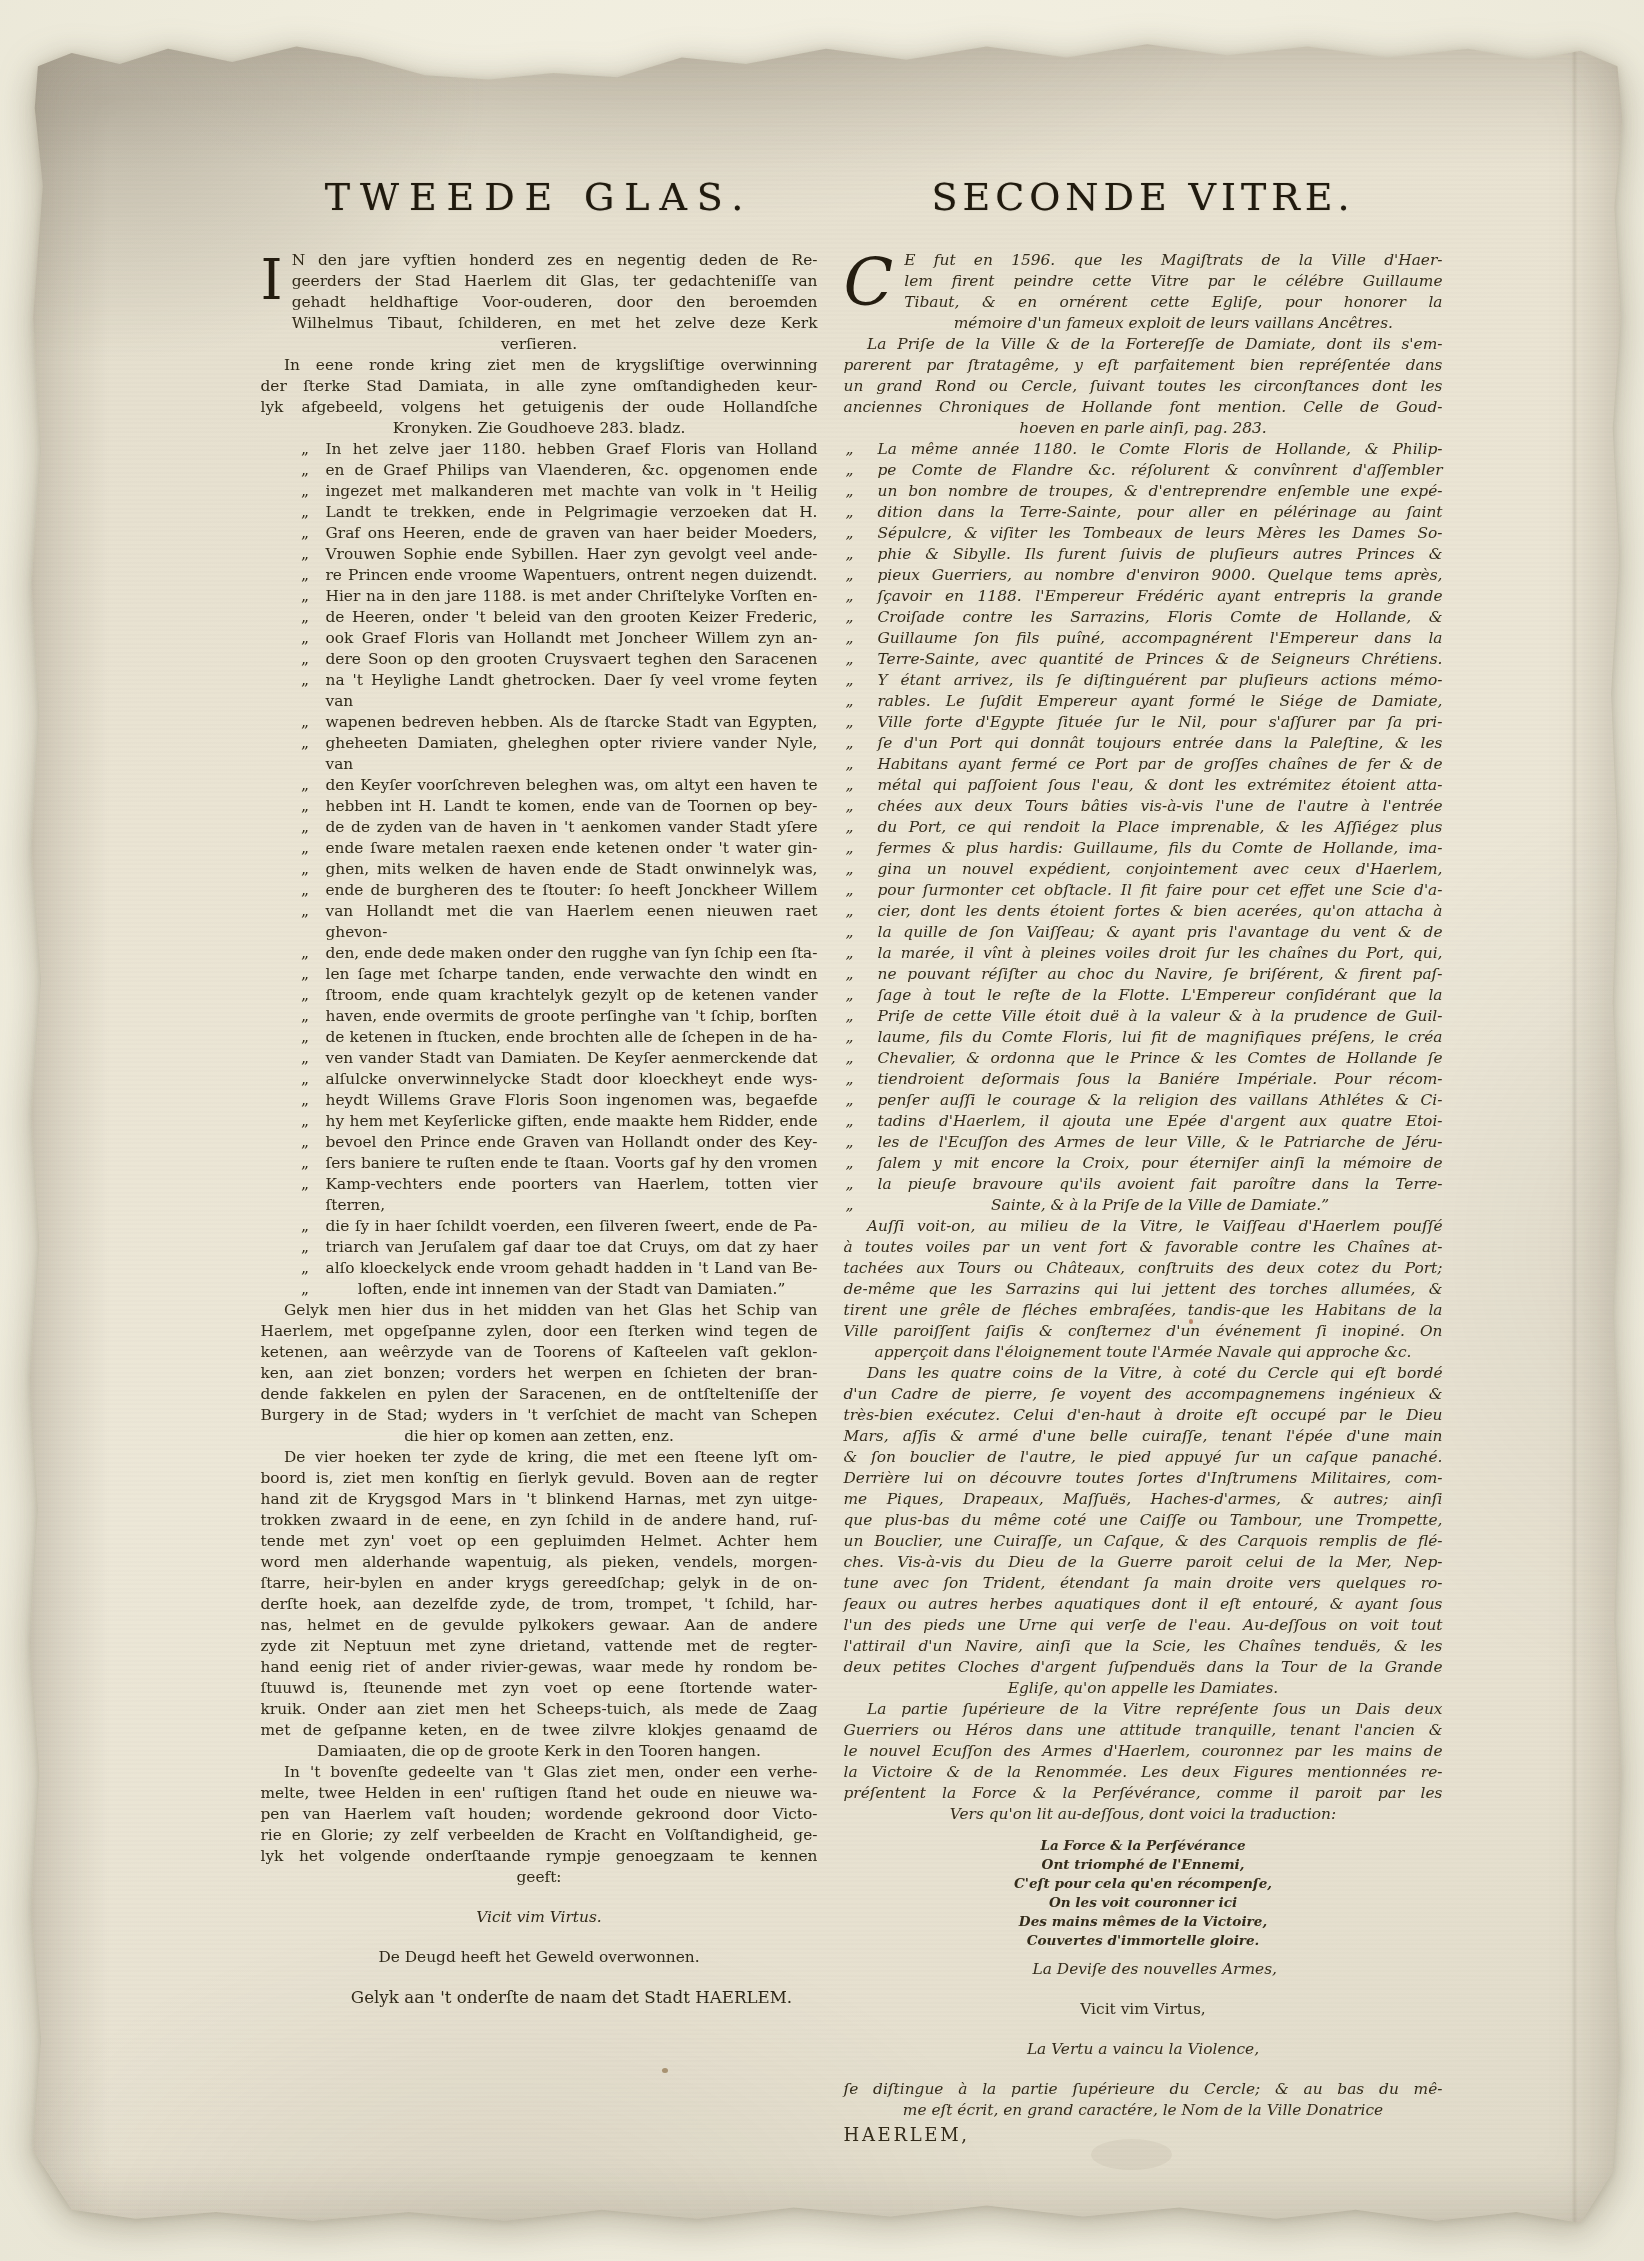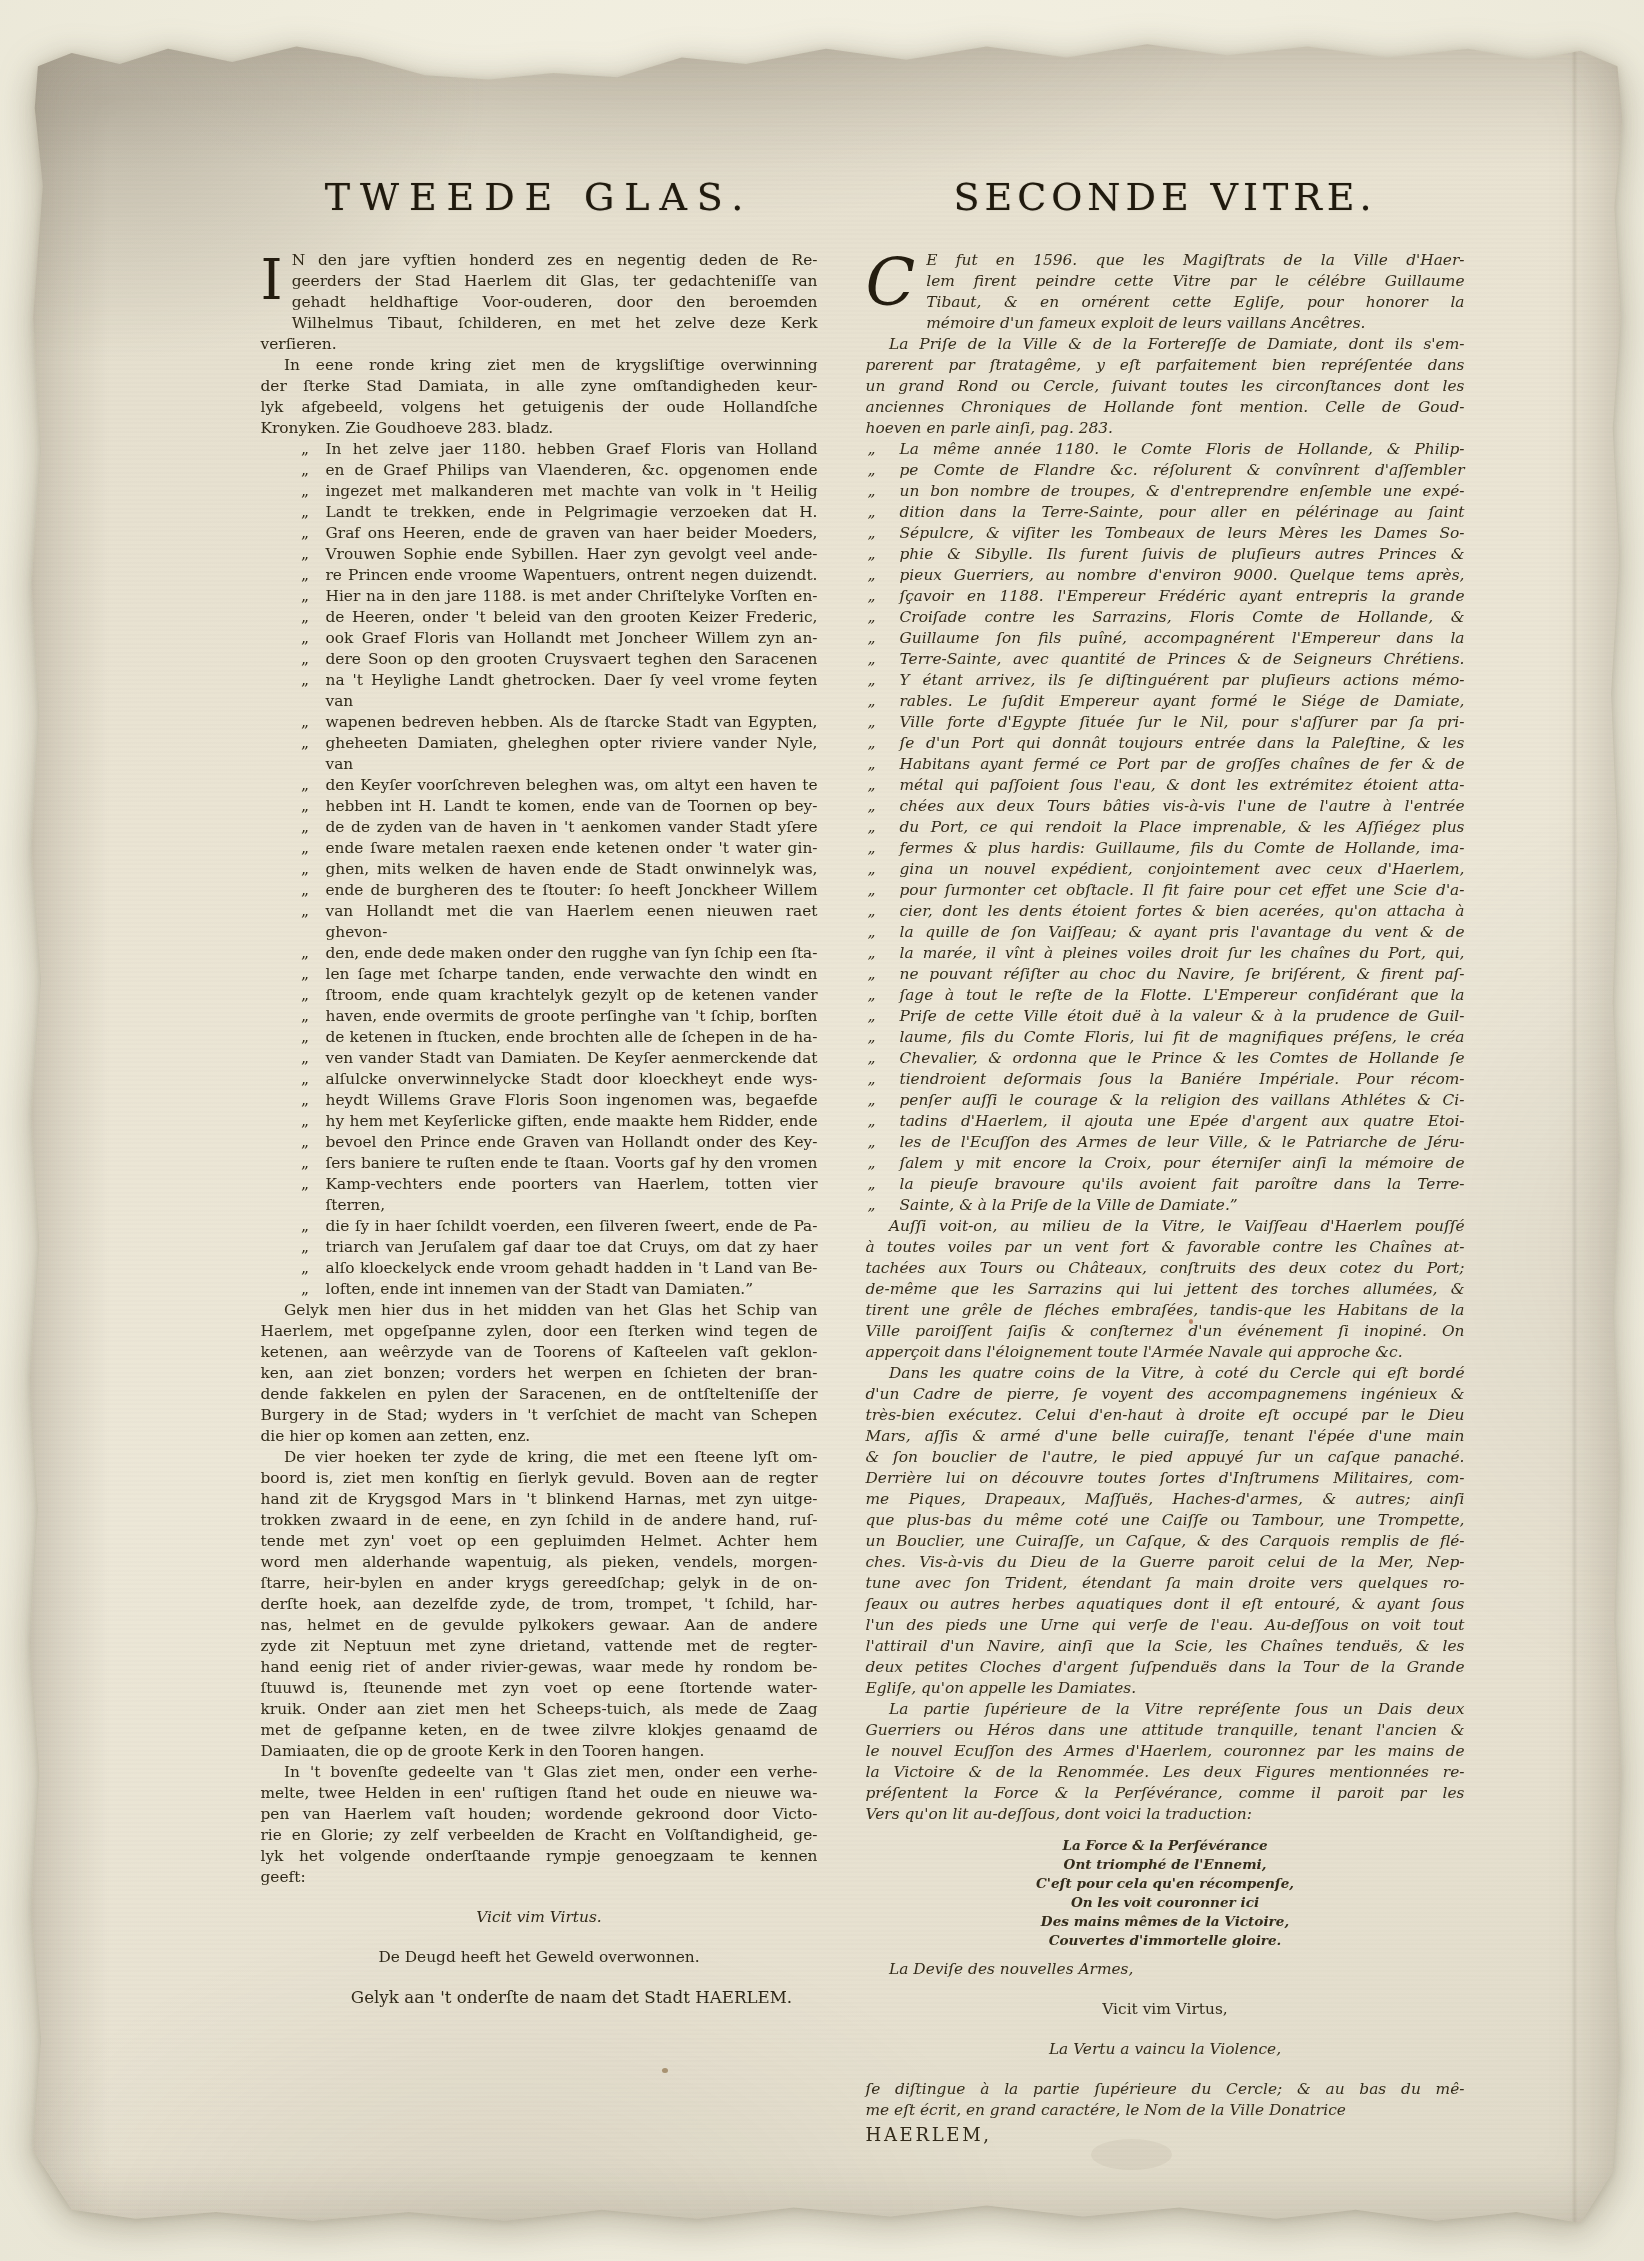--- a/index.html
+++ b/index.html
@@ -50,32 +50,32 @@
     background:linear-gradient(to right, rgba(0,0,0,0), rgba(120,110,92,0.28), rgba(0,0,0,0));
     filter:blur(0.9px);
   }
   .speck{position:absolute;border-radius:50%;}
   .speck.s1{left:638px;top:2037px;width:6.3px;height:5.4px;background:rgba(120,85,40,0.55);}
   .speck.s2{left:1165px;top:1288px;width:4.5px;height:4.5px;background:rgba(160,70,30,0.6);}
   .speck.s3{left:1067px;top:2108px;width:81px;height:31px;border-radius:50%;background:rgba(110,100,80,0.08);}
 
   .col{position:absolute;top:132px;color:#2f2817;font-size:15.4px;line-height:21px;}
   .col-dutch{left:237px;width:557px;}
-  .col-french{left:842px;width:599px;font-style:italic;color:#332b1a;}
+  .col-french{left:820px;width:599px;font-style:italic;color:#332b1a;}
   .heading{
     margin:8px 0 27px 0;font-size:38px;line-height:52px;font-weight:400;
     text-align:center;color:#201a0e;font-style:normal;
     text-shadow:0 0 0.9px rgba(32,26,14,0.5);
   }
   .col-dutch .heading{letter-spacing:0.26em;}
   .col-french .heading{letter-spacing:0.13em;}
 
   .block{margin:0;}
   .line{text-align:justify;text-align-last:justify;position:relative;}
-  .line.last{text-align:left;text-align-last:auto;}
+  .line.last{text-align:center;text-align-last:auto;}
   .para.indent > .line:first-of-type{text-indent:23.5px;}
   .block.italic{font-style:italic;}
   .block.roman{font-style:normal;}
 
   .dropcap{
     float:left;font-size:56px;line-height:52px;height:60px;
     margin:3.6px 9px 0 0;color:#241d10;
   }
   .col-french .dropcap{font-size:65px;line-height:58px;height:63px;margin-right:11px;font-style:italic;}
 

